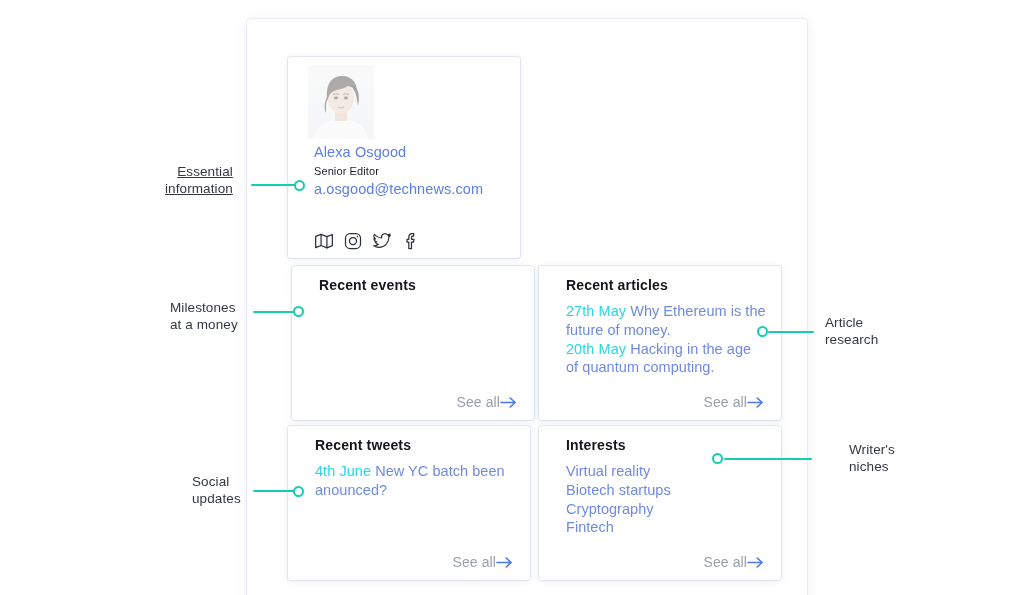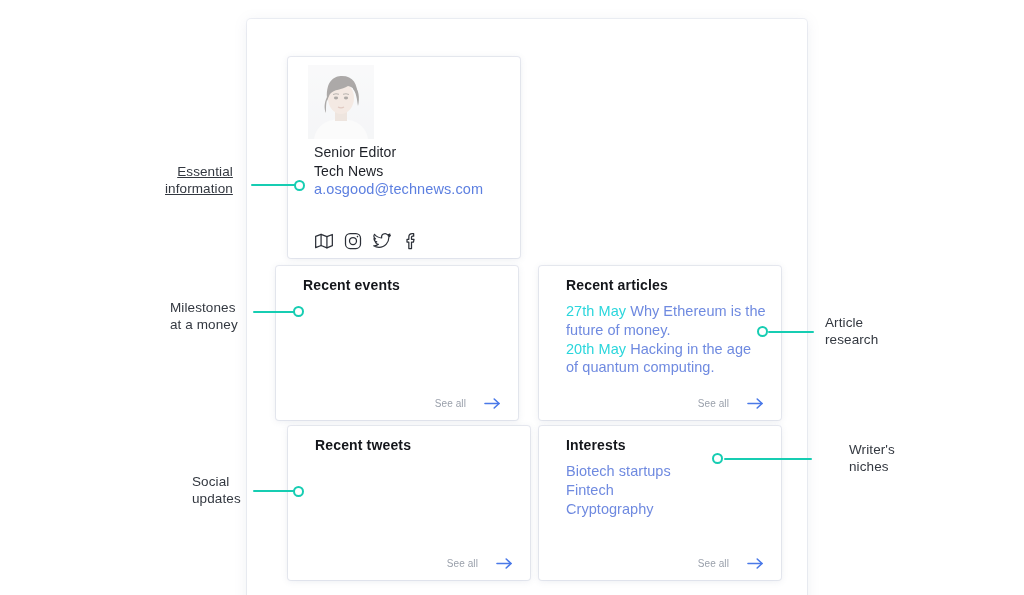--- a/index.html
+++ b/index.html
@@ -68,21 +68,21 @@
     width: 200px;
   }
   .p-name {
     color: #5c7fe0;
     font-size: 14.5px;
     line-height: 18.5px;
     letter-spacing: 0.1px;
   }
   .p-role, .p-org {
     color: #1d2027;
-    font-size: 14px;
+    font-size: 11px;
     line-height: 18.5px;
     letter-spacing: 0.1px;
   }
   .p-email {
     color: #5c7fe0;
     font-size: 14.5px;
     line-height: 18.5px;
     letter-spacing: 0.1px;
   }
   .social-row {
@@ -95,21 +95,21 @@
   }
   .social-row .sicon {
     display: block;
     width: 20px;
     height: 20px;
     line-height: 0;
   }
   .social-row svg { display: block; }
 
   
-  .c-events   { left: 276px; top: 266px; width: 242px; height: 154px; text-align: center; }
+  .c-events   { left: 292px; top: 266px; width: 242px; height: 154px; text-align: center; }
   .c-articles { left: 539px; top: 266px; width: 242px; height: 154px; }
   .c-tweets   { left: 288px; top: 426px; width: 242px; height: 154px; }
   .c-interests{ left: 539px; top: 426px; width: 242px; height: 154px; }
 
   .card-title {
     position: absolute;
     left: 27px;
     top: 11px;
     font-size: 14px;
     font-weight: bold;
@@ -131,22 +131,22 @@
   }
   .card-body .entry { display: block; }
   .card-body .interest { display: block; color: #6f8ae0; }
 
   .see-all {
     position: absolute;
     right: 17px;
     bottom: 10px;
     display: flex;
     align-items: center;
-    gap: 18px;
-    font-size: 10px;
+    gap: 0;
+    font-size: 14px;
     color: #9aa0ab;
     letter-spacing: 0.1px;
     cursor: pointer;
   }
   .see-all .arrow {
     display: block;
     width: 17px;
     height: 13px;
   }
   .see-all svg { display: block; }
@@ -229,22 +229,22 @@
       <ellipse cx="38" cy="33" rx="2.1" ry="1.4" fill="#413630"></ellipse>
 
       <path d="M25 29.5 q3 -1.4 6 -0.2" stroke="#4a3e37" stroke-width="0.9" fill="none"></path>
       <path d="M35 29.3 q3 -1.2 6 0.2" stroke="#4a3e37" stroke-width="0.9" fill="none"></path>
 
       <path d="M30 42 q3 1.8 6 0" stroke="#b9806f" stroke-width="1.1" fill="none"></path>
     </svg>
   </div>
 
   <div class="profile-lines">
+    <div class="p-name">Alexa Osgood</div>
     <div class="p-role">Senior Editor</div>
-    <div class="p-org">Tech News</div>
     <div class="p-email">a.osgood@technews.com</div>
   </div>
 
   <div class="social-row">
     <span class="sicon">
       <svg viewBox="0 0 24 24" width="20" height="20" fill="none" stroke="#2c3038" stroke-width="1.5" stroke-linecap="round" stroke-linejoin="round">
         <path d="M2 6.5 L8.5 4 L15.5 6.8 L22 4.2 V17.6 L15.5 20.2 L8.5 17.4 L2 20 Z"></path>
         <path d="M8.5 4 V17.4"></path>
         <path d="M15.5 6.8 V20.2"></path>
       </svg>
@@ -302,38 +302,40 @@
         <path d="M1 6.5 H15"></path>
           <path d="M10.2 2 L15 6.5 L10.2 11"></path>
       </svg>
     </span>
   </div>
 </div>
 
 <div class="card c-tweets">
   <div class="card-title">Recent tweets</div>
   <div class="card-body">
+    <span class="entry"><span class="date">4th June</span> <span>New YC batch been anounced?</span></span>
   </div>
   <div class="see-all">
     <span>See all</span>
     <span class="arrow">
       <svg viewBox="0 0 17 13" width="17" height="13" fill="none" stroke="#4a79e8" stroke-width="1.6" stroke-linecap="round" stroke-linejoin="round">
         <path d="M1 6.5 H15"></path>
           <path d="M10.2 2 L15 6.5 L10.2 11"></path>
       </svg>
     </span>
   </div>
 </div>
 
 <div class="card c-interests">
   <div class="card-title">Interests</div>
   <div class="card-body">
+    <span class="interest">Virtual reality</span>
     <span class="interest">Biotech startups</span>
+    <span class="interest">Cryptography</span>
     <span class="interest">Fintech</span>
-    <span class="interest">Cryptography</span>
   </div>
   <div class="see-all">
     <span>See all</span>
     <span class="arrow">
       <svg viewBox="0 0 17 13" width="17" height="13" fill="none" stroke="#4a79e8" stroke-width="1.6" stroke-linecap="round" stroke-linejoin="round">
         <path d="M1 6.5 H15"></path>
           <path d="M10.2 2 L15 6.5 L10.2 11"></path>
       </svg>
     </span>
   </div>

